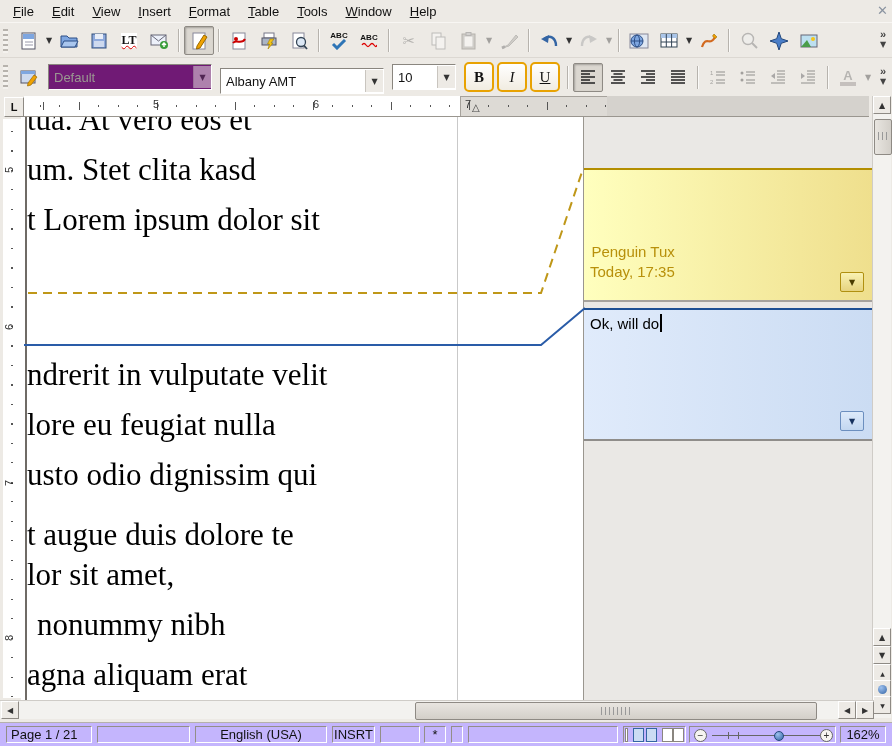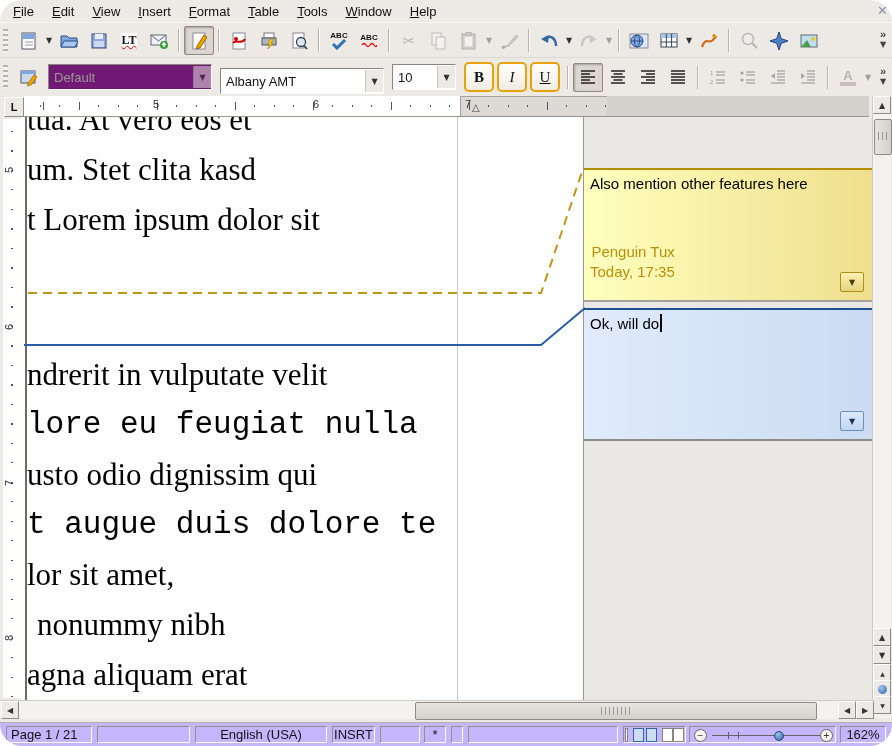--- a/index.html
+++ b/index.html
@@ -1,16 +1,16 @@
 <!DOCTYPE html>
 <html><head>
 <meta charset="utf-8">
 <style>
   html,body{margin:0;padding:0;}
-  .win{position:relative;width:892px;height:746px;background:#EDEAE5;font-family:"Liberation Sans","DejaVu Sans",sans-serif;font-size:13px;color:#111;overflow:hidden;border-radius:22px;}
+  .win{position:relative;width:892px;height:746px;background:#EDEAE5;font-family:"Liberation Sans","DejaVu Sans",sans-serif;font-size:13px;color:#111;overflow:hidden;}
   
   .menubar{position:absolute;left:0;top:0;width:892px;height:22px;display:flex;align-items:center;padding-left:4px;}
   .menu-item{padding:2px 9px;cursor:default;}
   .menu-item::first-letter{text-decoration:underline;}
   .win-close{position:absolute;right:8px;top:3px;color:#7e8globe:none;color:#8a93a0;font-weight:bold;font-family:"DejaVu Sans",sans-serif;font-size:13px;}
   
   .toolbar{position:absolute;left:0;width:892px;display:flex;align-items:center;}
   .tb1{top:22px;height:35px;border-top:1px solid #F8F6F3;}
   .tb2{top:57px;height:38px;border-top:1px solid #DCD8D2;}
   .grip{width:5px;height:24px;margin:0 6px 0 3px;background:repeating-linear-gradient(180deg,#b7b3ad 0 2px,#f4f2ee 2px 5px);}
@@ -386,34 +386,33 @@
 
   <div class="docarea">
     <div class="cmt-bg"></div>
     <div class="bound-r"></div>
     <div class="bound-l"></div>
 
     <div class="dline" style="top:-22px;">tua. At vero eos et</div>
     <div class="dline" style="top:28px;">um. Stet clita kasd</div>
     <div class="dline" style="top:78px;">t Lorem ipsum dolor sit</div>
     <div class="dline" style="top:233px;">ndrerit in vulputate velit</div>
-    <div class="dline" style="top:283px;font-family:Liberation Mono, monospace;">lore eu feugiat nulla</div>
+    <div class="dline" style="top:283px;">lore eu feugiat nulla</div>
     <div class="dline" style="top:333px;">usto odio dignissim qui</div>
-    <div class="dline" style="top:383px;font-family:Liberation Mono, monospace;">t augue duis dolore te</div>
+    <div class="dline" style="top:393px;">t augue duis dolore te</div>
     <div class="dline" style="top:433px;">lor sit amet,</div>
     <div class="dline" style="top:483px;left:16px;">nonummy nibh</div>
     <div class="dline" style="top:533px;">agna aliquam erat</div>
 
     <svg class="conn" width="851" height="583">
       <polyline points="7,176 520,176 562,52" fill="none" stroke="#BF9718" stroke-width="2" stroke-dasharray="9 6"></polyline>
       <polyline points="3,228 520,228 564,191" fill="none" stroke="#2A5CA8" stroke-width="2"></polyline>
     </svg>
 
     <div class="note note-y">
-      <div class="note-text">Also mention other features here</div>
       <div class="note-meta">
         <div>Penguin Tux</div>
         <div>Today, 17:35</div>
       </div>
       <div class="note-dd">
           <span class="icon-sm">▼</span>
         </div>
     </div>
 
     <div class="note note-b">

